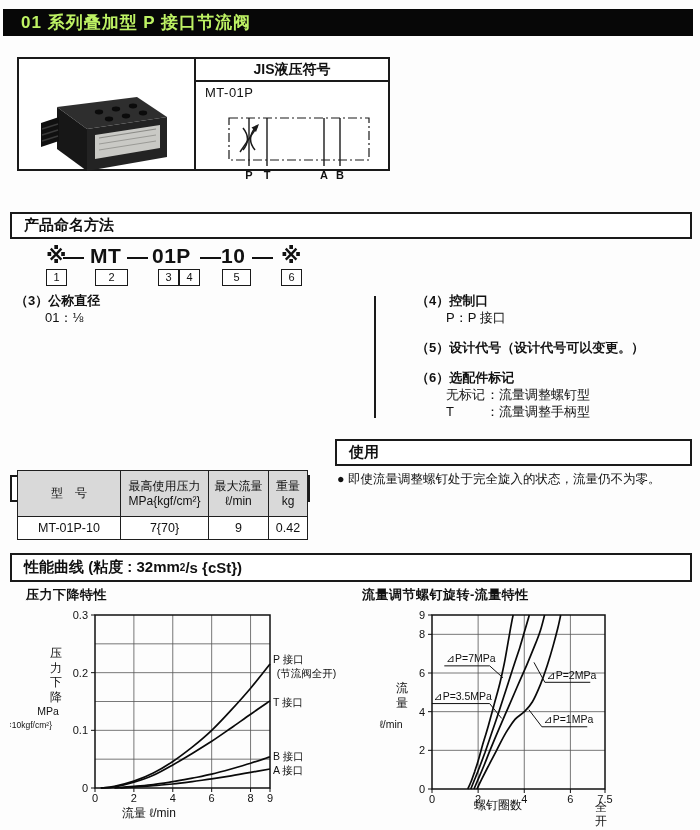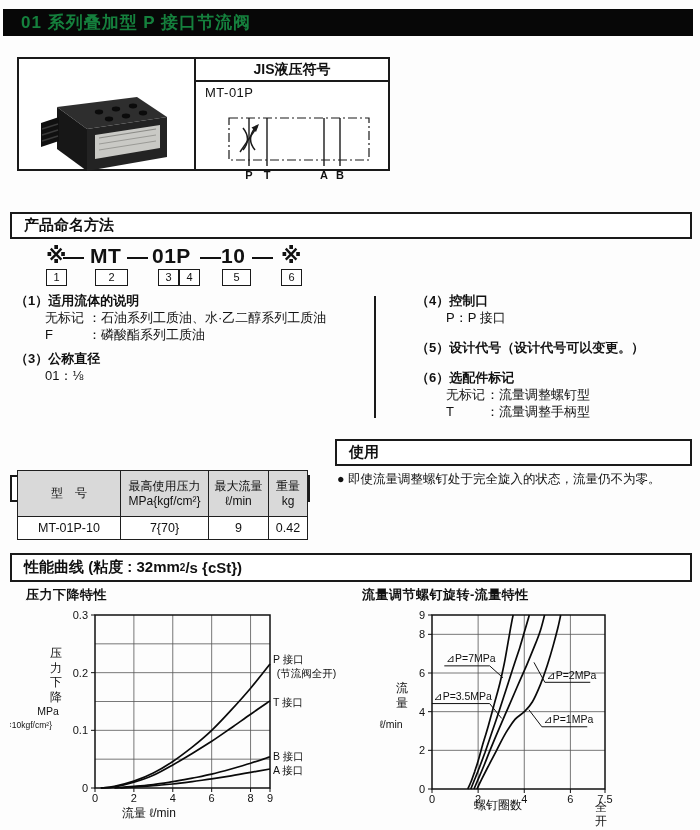--- a/index.html
+++ b/index.html
@@ -1,21 +1,21 @@
 <!DOCTYPE html>
 <html><head>
 <meta charset="utf-8">
 <style>
   html,body{margin:0;padding:0;background:#e9e9e9;}
   .page{position:relative;width:700px;height:830px;background:#fdfdfd;overflow:hidden;
         font-family:"Liberation Sans","DejaVu Sans",sans-serif;color:#111;}
   .abs{position:absolute;}
 
   
-  .hbar{left:3px;top:9px;width:672px;height:27px;background:#070707;color:#15803d;
+  .hbar{left:3px;top:9px;width:672px;height:27px;background:#070707;color:#bef264;
         font-size:17px;font-weight:bold;line-height:27px;padding-left:18px;letter-spacing:1px;}
 
   
   .pbox{left:17px;top:57px;width:373px;height:114px;border:2px solid #1a1a1a;display:flex;box-sizing:border-box;background:#fff;}
   .pcell{width:175px;position:relative;}
   .scell{flex:1;border-left:2px solid #1a1a1a;position:relative;}
   .sheader{height:21px;border-bottom:2px solid #1a1a1a;text-align:center;font-weight:bold;font-size:14px;line-height:21px;}
   .smodel{position:absolute;left:9px;top:26px;font-size:13px;letter-spacing:.5px;}
   .symsvg{position:absolute;left:0;top:52px;}
 
@@ -126,25 +126,20 @@
   <span class="cseg s8">※</span>
 
   <span class="mbox b1">1</span>
   <span class="mbox b2">2</span>
   <span class="mbox b3">3</span>
   <span class="mbox b4">4</span>
   <span class="mbox b5">5</span>
   <span class="mbox b6">6</span>
 
   <div id="ncol-left" class="ncol">
-    <div class="nitem">
-      <div class="nhead"><span>（1）</span><span>适用流体的说明</span></div>
-      <div class="nrow"><span class="nk">无标记</span><span>：</span><span>石油系列工质油、水·乙二醇系列工质油</span></div>
-      <div class="nrow"><span class="nk">F</span><span>：</span><span>磷酸酯系列工质油</span></div>
-    </div>
     <div class="nitem">
       <div class="nhead"><span>（3）</span><span>公称直径</span></div>
       <div class="nrow">01：⅛</div>
     </div>
   </div>
 
   <div class="abs ndiv"></div>
 
   <div id="ncol-right" class="ncol">
     <div class="nitem">

